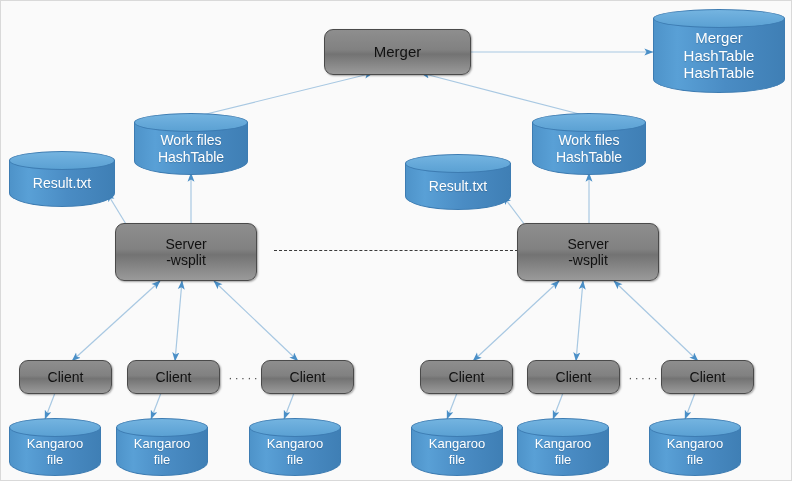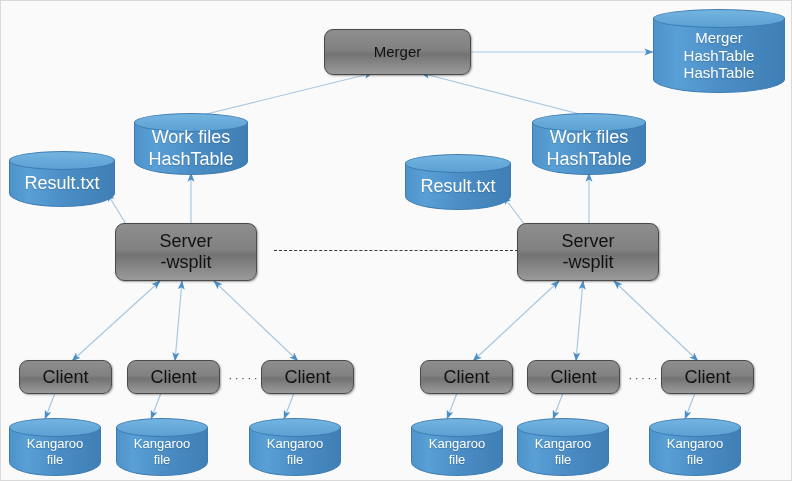--- a/index.html
+++ b/index.html
@@ -79,21 +79,21 @@
     display: flex;
     align-items: center;
     justify-content: center;
     color: #ffffff;
     text-align: center;
     line-height: 1.18;
     text-shadow: 0 1px 1px rgba(0,0,0,0.18);
   }
   
   .f15 { font-size: 15px; }
-  .f14 { font-size: 18px; }
+  .f14 { font-size: 14px; }
   .f13 { font-size: 13px; }
   .dashsep {
     position: absolute;
     border-top: 1px dashed #3a3a3a;
   }
 </style>
 </head>
 <body>
 
 <div id="canvas">

